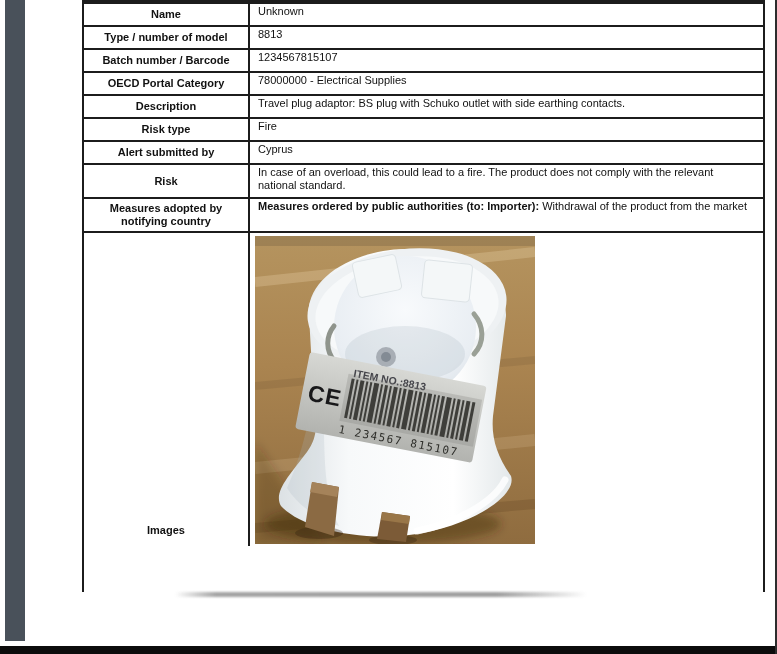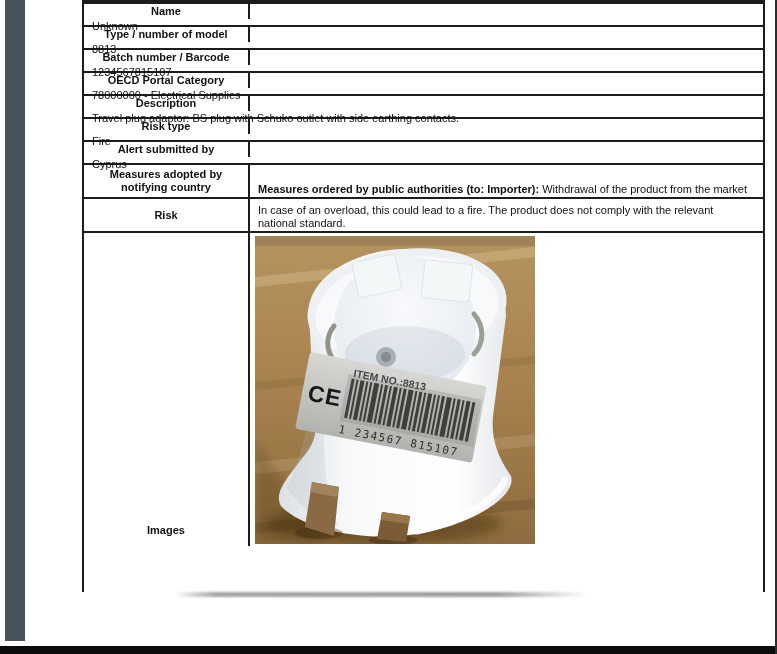--- a/index.html
+++ b/index.html
@@ -15,30 +15,30 @@
   .viewer-right-edge{position:absolute;left:775px;top:0;width:2px;height:654px;background:#2d2d2d;}
 
   
   .doc-table{
     position:absolute;left:82px;top:0;width:683px;height:592px;box-sizing:border-box;
     background:#ffffff;
     border-top:4px solid #1c1c1c;border-left:2px solid #1c1c1c;border-right:2px solid #1c1c1c;
     overflow:hidden;
   }
   .t-row{display:flex;box-sizing:border-box;border-bottom:2px solid #1c1c1c;}
-  .t-row.h1{height:23px;flex-direction:column;}
+  .t-row.h1{height:23px;}
   .t-row.h2{height:34px;}
   .t-row.images-row{height:313px;border-bottom:none;}
   .cell-label{
     width:166px;min-width:166px;box-sizing:border-box;border-right:2px solid #1c1c1c;
     display:flex;align-items:center;justify-content:center;text-align:center;
     font-weight:bold;font-size:11px;line-height:13px;color:#111;padding:1px 6px;
   }
   .cell-value{
-    flex:1;display:flex;align-items:flex-end;box-sizing:border-box;
+    flex:1;display:flex;align-items:flex-start;box-sizing:border-box;
     font-size:11px;line-height:13px;color:#111;padding:1px 12px 1px 8px;
   }
   .cell-value .val-text{width:100%;}
   .images-row .cell-label{align-items:flex-end;padding-bottom:9px;text-align:right;}
   .images-row .cell-value{align-items:flex-start;padding:3px 0 0 5px;}
 
   
   .page-cut-shadow{
     position:absolute;left:175px;top:592px;width:412px;height:5px;border-radius:3px;
     background:linear-gradient(90deg,rgba(120,120,120,0) 0%,rgba(105,105,105,.6) 10%,rgba(95,95,95,.6) 78%,rgba(120,120,120,0) 100%);
@@ -100,31 +100,31 @@
 
   <div class="t-row h1">
     <div class="cell-label">Alert submitted by</div>
     <div class="cell-value">
         <div class="val-text">Cyprus</div>
       </div>
   </div>
 
 
   <div class="t-row h2">
+    <div class="cell-label">Risk</div>
+    <div class="cell-value">
+        <div class="val-text">In case of an overload, this could lead to a fire. The product does not comply with the relevant national standard.</div>
+      </div>
+  </div>
+
+  <div class="t-row h2">
     <div class="cell-label">Measures adopted by notifying country</div>
     <div class="cell-value">
       <div class="val-text"><b>Measures ordered by public authorities (to: Importer):</b><span> Withdrawal of the product from the market</span></div>
     </div>
-  </div>
-
-  <div class="t-row h2">
-    <div class="cell-label">Risk</div>
-    <div class="cell-value">
-        <div class="val-text">In case of an overload, this could lead to a fire. The product does not comply with the relevant national standard.</div>
-      </div>
   </div>
 
   <div class="t-row images-row">
     <div class="cell-label">Images</div>
     <div class="cell-value">
 
       <svg class="product-photo-svg" width="280" height="308" viewBox="0 0 280 308" xmlns="http://www.w3.org/2000/svg">
         <defs>
           <linearGradient id="wood" x1="0" y1="0" x2="0" y2="1">
             <stop offset="0" stop-color="#b5945f"></stop>

